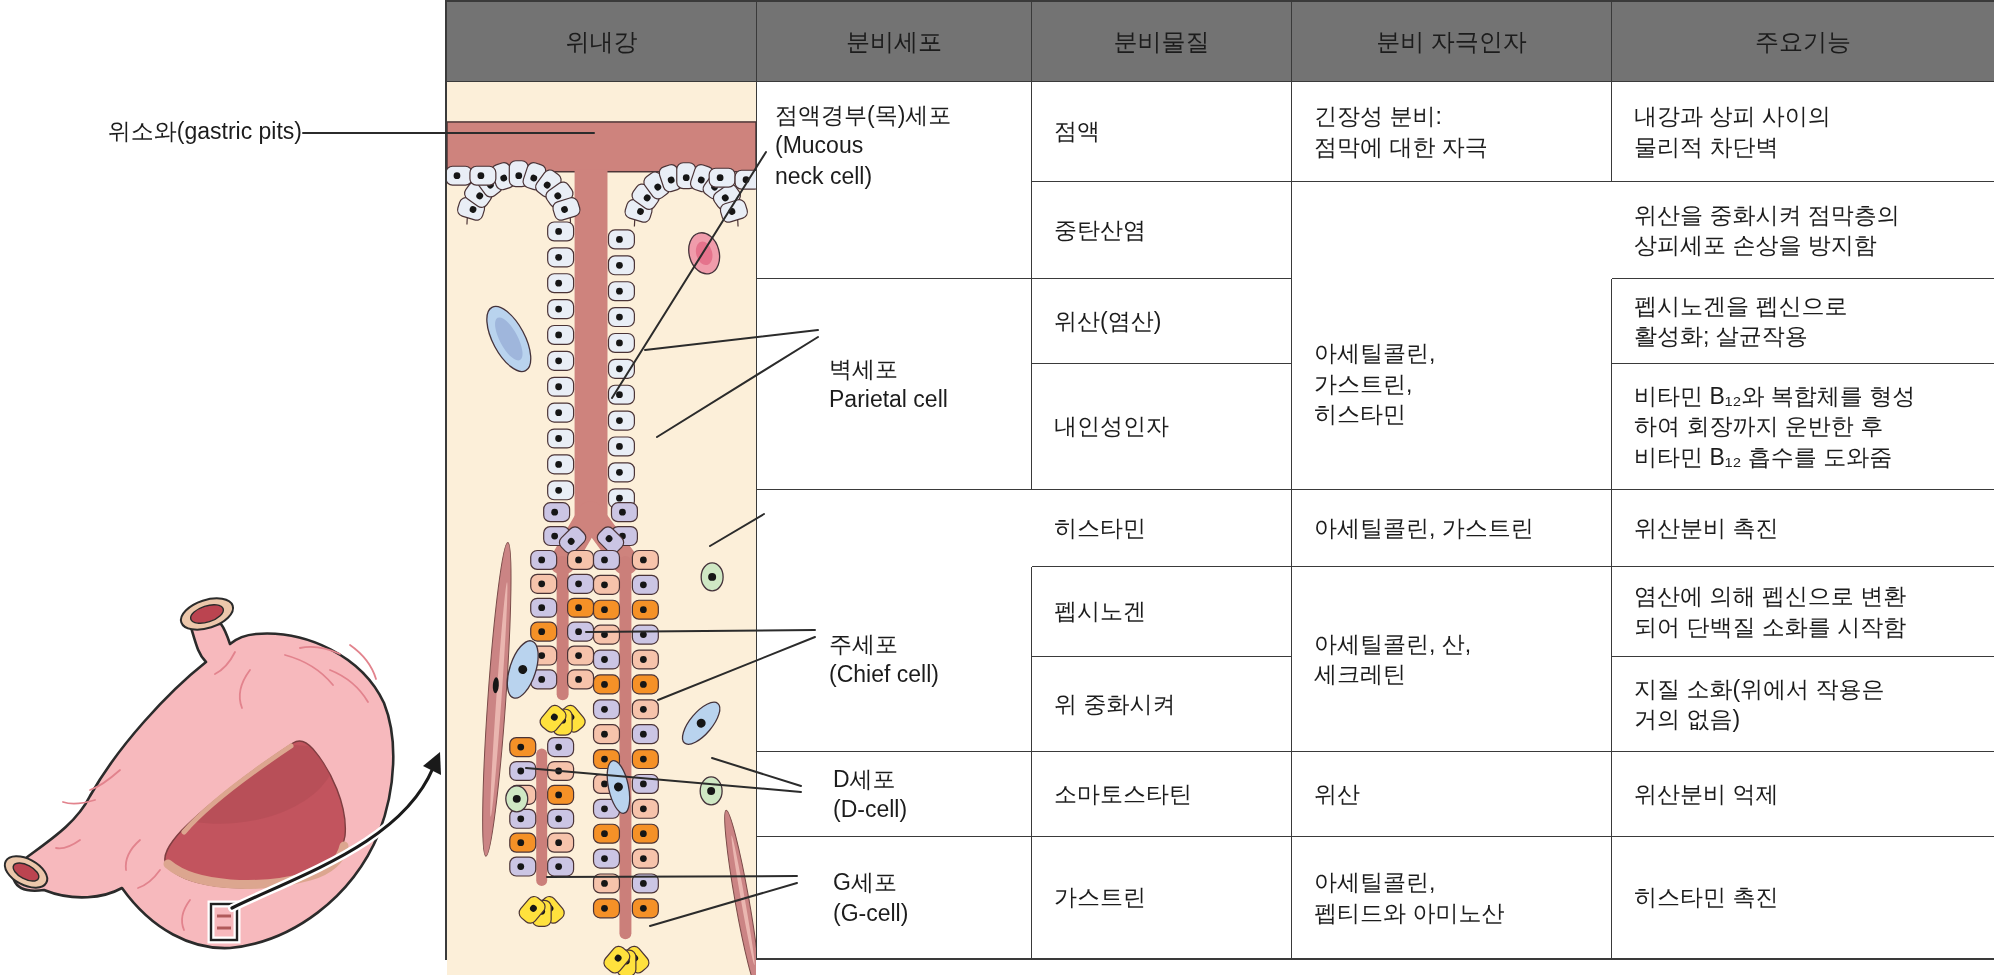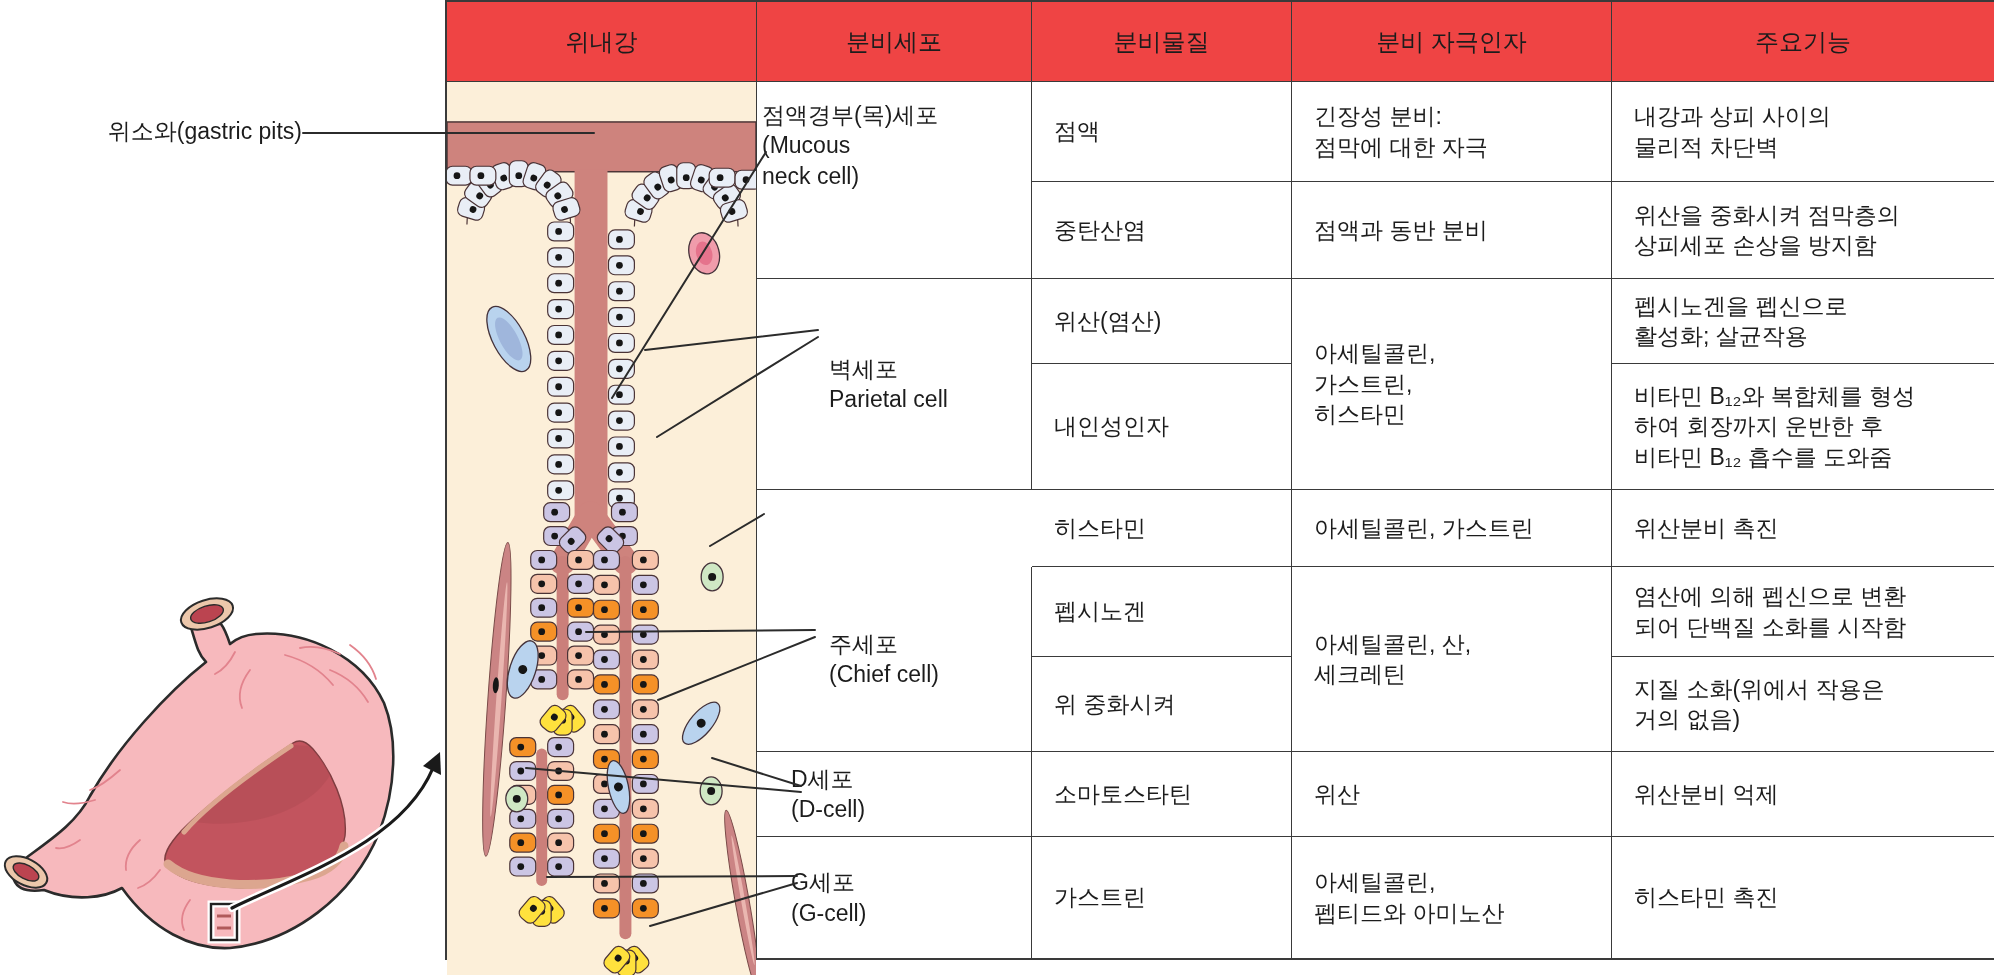--- a/index.html
+++ b/index.html
@@ -7,28 +7,28 @@
          font-family:"Liberation Sans","DejaVu Sans",sans-serif;color:#1c1c1c}
   
   .tbl{position:absolute;left:445px;top:0;width:1547px;display:grid;
        grid-template-columns:310px 275px 260px 320px 382px;
        grid-template-rows:80px 100px 97px 85px 126px 77px 90px 95px 85px 121px;
        border:2px solid #3a3a3a;background:#ffffff}
   .c{border-right:1.7px solid #3a3a3a;border-bottom:1.7px solid #3a3a3a;
      display:flex;flex-direction:column;justify-content:center;
      padding:6px 12px 6px 22px;font-size:23px;line-height:1.32;
      box-sizing:border-box;white-space:pre-line}
-  .hd{background:#ef4444;align-items:center;justify-content:center;
+  .hd{background:#737373;align-items:center;justify-content:center;
       font-size:24px;padding:16px;text-align:right;white-space:nowrap}
   .nr{border-right:none}
   .nb{border-bottom:none}
   .illo{padding:0;background:#fcefd9;display:block}
   .lab{padding-left:72px}
-  .lab2{padding-left:5px}
-  .lab3{padding-left:34px}
+  .lab2{padding-left:18px}
+  .lab3{padding-left:76px}
   .topalign{justify-content:flex-start;padding-top:18px}
   
   .pits{position:absolute;left:36px;top:116px;width:266px;text-align:right;font-size:23px}
   .stomach{position:absolute;left:0;top:540px;width:450px;height:435px}
   .glandsvg{display:block;width:100%;height:100%}
   .overlay{position:absolute;left:0;top:0;width:1994px;height:975px;pointer-events:none;z-index:9}
 </style>
 </head>
 <body>
 
@@ -621,21 +621,20 @@
     <div class="c" style="grid-area:4/3">위산(염산)</div>
     <div class="c" style="grid-area:5/3">내인성인자</div>
     <div class="c" style="grid-area:6/3">히스타민</div>
     <div class="c" style="grid-area:7/3">펩시노겐</div>
     <div class="c" style="grid-area:8/3">위 중화시켜</div>
     <div class="c" style="grid-area:9/3">소마토스타틴</div>
     <div class="c nb" style="grid-area:10/3">가스트린</div>
 
     <div class="c" style="grid-area:2/4">긴장성 분비:
 점막에 대한 자극</div>
-    <div class="c" style="grid-area:3/4">점액과 동반 분비</div>
     <div class="c" style="grid-area:4/4/6/5">아세틸콜린,
 가스트린,
 히스타민</div>
     <div class="c" style="grid-area:6/4">아세틸콜린, 가스트린</div>
     <div class="c" style="grid-area:7/4/9/5">아세틸콜린, 산,
 세크레틴</div>
     <div class="c" style="grid-area:9/4">위산</div>
     <div class="c nb" style="grid-area:10/4">아세틸콜린,
 펩티드와 아미노산</div>
 

